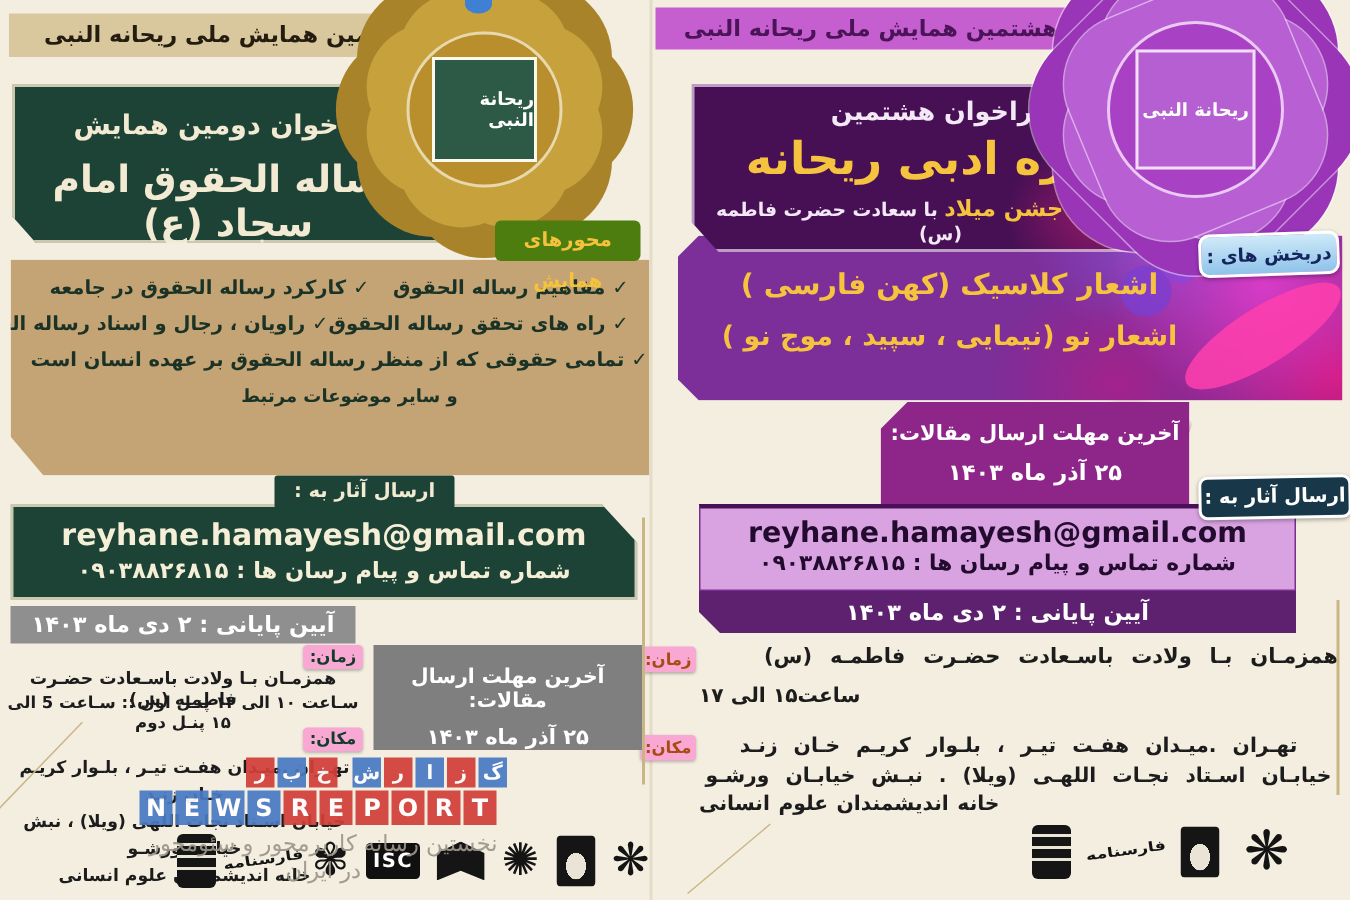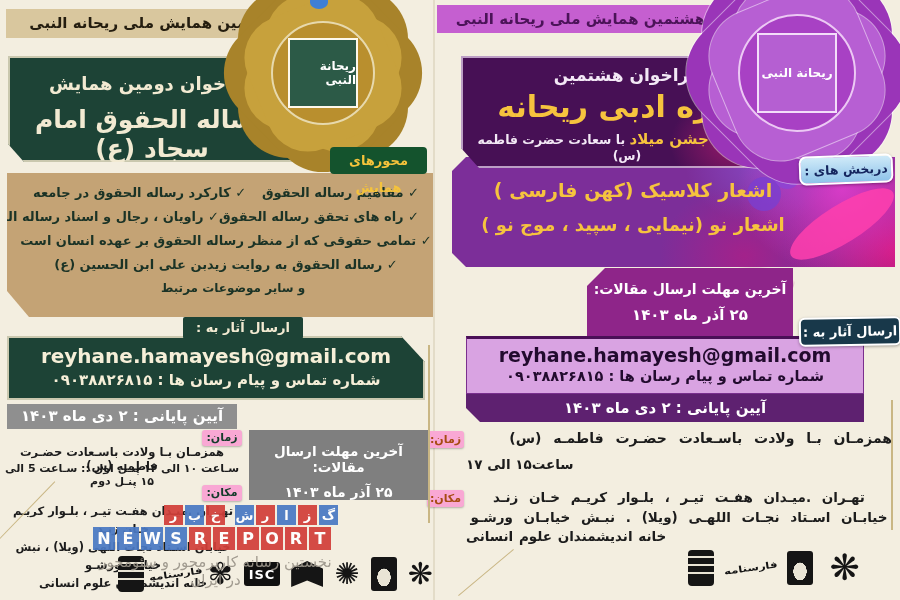--- a/index.html
+++ b/index.html
@@ -29,21 +29,21 @@
     display:flex;align-items:center;justify-content:center;color:#fff;font-size:12px;font-weight:bold;}
   .r0{transform:rotate(0deg);} .r45{transform:rotate(45deg);} .r22{transform:rotate(22.5deg);} .r67{transform:rotate(67.5deg);}
   .bluebit{left:310px;top:-4px;width:18px;height:13px;background:#3f7fd4;border-radius:40% 40% 60% 60%;z-index:4;}
 
   .lp-titlebox{left:8px;top:56px;width:288px;height:106px;background:#1d4336;z-index:2;
     clip-path:polygon(0 0,100% 0,100% 100%,16px 100%,0 calc(100% - 18px));
     box-shadow:inset 0 0 0 2px rgba(233,223,196,.85);color:#f2ead2;}
   .lp-titlebox .l1{margin-top:17px;font-size:18px;font-weight:bold;}
   .lp-titlebox .l2{margin-top:11px;font-size:25px;font-weight:bold;letter-spacing:-.5px;}
 
-  .lp-topics-label{left:330px;top:147px;width:97px;height:27px;background:#14532d;border-radius:4px;
+  .lp-topics-label{left:330px;top:147px;width:97px;height:27px;background:#4d7c0f;border-radius:4px;
     color:#f5c33b;font-size:13px;font-weight:bold;line-height:27px;z-index:4;}
 
   .lp-tanbox{left:7px;top:173px;width:426px;height:144px;background:#c4a375;color:#1b3326;
     clip-path:polygon(0 0,100% 0,100% 100%,22px 100%,0 calc(100% - 26px));
     font-size:13px;font-weight:bold;padding-top:12px;box-sizing:border-box;z-index:1;}
   .trow{display:flex;direction:rtl;justify-content:space-between;padding:0 14px 0 26px;margin-bottom:9px;}
   .trow.center1{justify-content:center;}
   .titem{white-space:nowrap;}
   .check::before{content:"✓ ";font-weight:bold;}
   .tmore{font-size:12px;margin-top:2px;padding-left:40px;}
@@ -208,23 +208,20 @@
       <span class="titem check">مفاهیم رساله الحقوق</span>
       <span class="titem check">کارکرد رساله الحقوق در جامعه</span>
     </div>
     <div class="trow">
       <span class="titem check">راه های تحقق رساله الحقوق</span>
       <span class="titem check">راویان ، رجال و اسناد رساله الحقوق</span>
     </div>
     <div class="trow center1">
       <span class="titem check">تمامی حقوقی که از منظر رساله الحقوق بر عهده انسان است</span>
     </div>
-    <div class="trow center1">
-      <span class="titem check">رساله الحقوق به روایت زیدبن علی ابن الحسین (ع)</span>
-    </div>
     <div class="trow center1 tmore">
       <span>و سایر موضوعات مرتبط</span>
     </div>
   </div>
 
   <div class="abs c rtl lp-send-label">ارسال آثار به :</div>
 
   <div class="abs c lp-emailbox">
     <div class="em ltr">reyhane.hamayesh@gmail.com</div>
     <div class="ph rtl">شماره تماس و پیام رسان ها : ۰۹۰۳۸۸۲۶۸۱۵</div>

